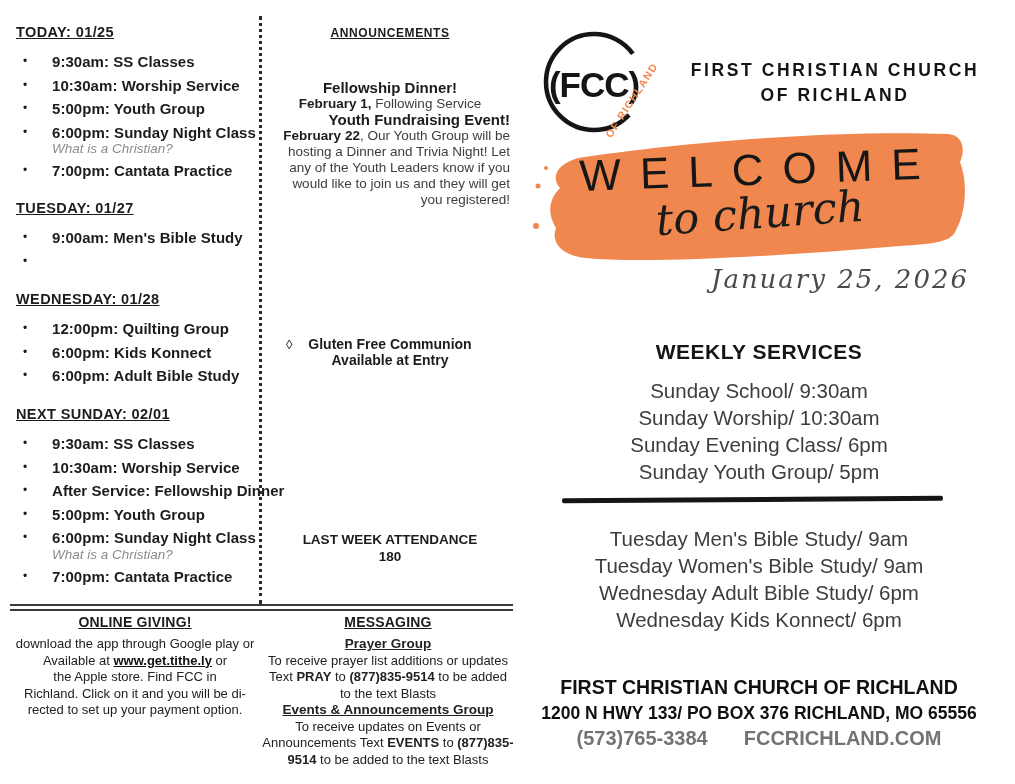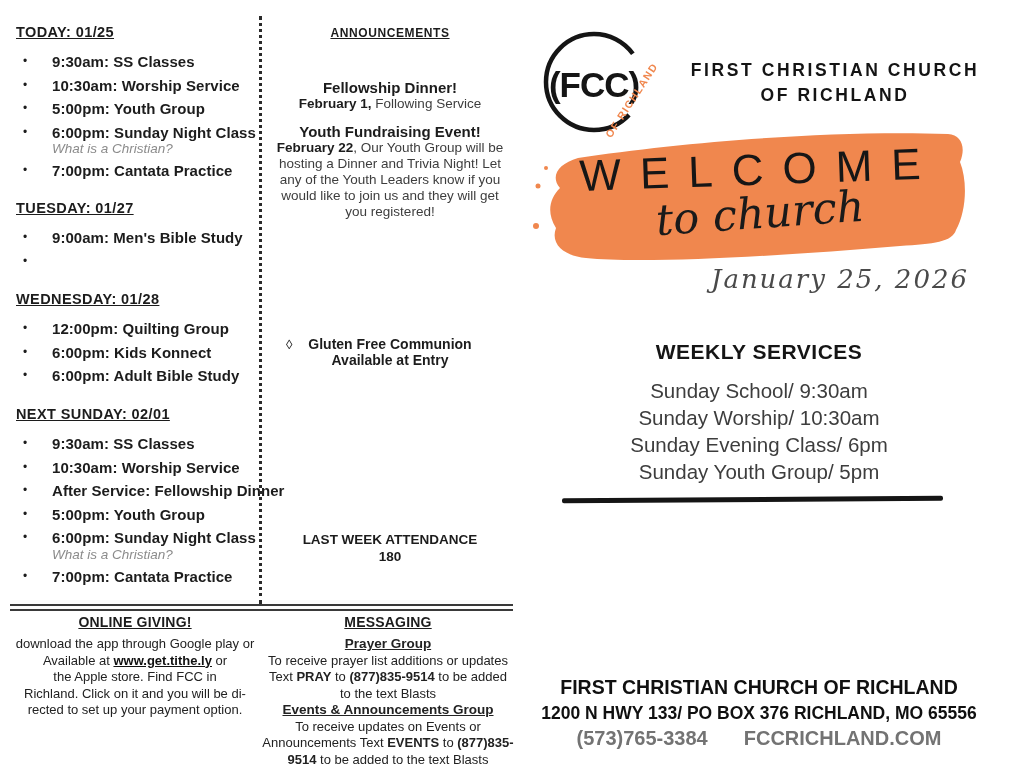--- a/index.html
+++ b/index.html
@@ -21,21 +21,21 @@
   .sec-title{font-weight:bold;font-size:14.5px;text-decoration:underline;letter-spacing:.4px;margin-bottom:13px;white-space:nowrap;}
   .li{display:flex;margin-bottom:6px;}
   .dot{width:29px;flex:none;font-size:12px;padding-left:7px;line-height:17.5px;}
   .li-text{font-weight:bold;font-size:15px;line-height:17.5px;white-space:nowrap;letter-spacing:.05px;}
   .li-sub{font-weight:normal;font-style:italic;color:var(--muted);font-size:13.5px;line-height:15px;white-space:nowrap;}
 
   
   .col-mid{position:absolute;left:270px;top:0;width:240px;text-align:center;}
   .mid-heading{position:absolute;top:26px;left:0;width:100%;font-size:12px;font-weight:bold;text-decoration:underline;letter-spacing:.6px;}
   .ann1{position:absolute;top:80px;left:0;width:100%;}
-  .ann2{position:absolute;top:124px;left:0;width:100%;}
+  .ann2{position:absolute;top:112px;left:0;width:100%;text-align:right;}
   .ann-title{font-weight:bold;font-size:15px;line-height:16px;}
   .ann-body{font-size:13.5px;color:var(--body);line-height:16px;}
   .ann-bold{font-weight:bold;color:var(--ink);}
   .note{position:absolute;top:336px;left:0;width:100%;font-weight:bold;font-size:14px;line-height:16px;}
   .note-diamond{position:absolute;left:16px;top:1px;font-weight:normal;font-size:13px;}
   .attendance{position:absolute;top:531px;left:0;width:100%;font-weight:bold;font-size:13.5px;line-height:17px;}
 
   
   .vdivider{position:absolute;left:259px;top:16px;height:588px;width:0;border-left:3px dotted #2a2a2a;}
   .hdivider{position:absolute;left:10px;top:604px;width:503px;height:3px;border-top:2.5px solid #3a3a3a;border-bottom:2.5px solid #3a3a3a;}
@@ -301,20 +301,26 @@
 
     <div class="svc svc-sunday">
       <div>Sunday School/ 9:30am</div>
       <div>Sunday Worship/ 10:30am</div>
       <div>Sunday Evening Class/ 6pm</div>
       <div>Sunday Youth Group/ 5pm</div>
     </div>
 
     <div class="black-line"></div>
 
+    <div class="svc svc-weekday">
+      <div>Tuesday Men's Bible Study/ 9am</div>
+      <div>Tuesday Women's Bible Study/ 9am</div>
+      <div>Wednesday Adult Bible Study/ 6pm</div>
+      <div>Wednesday Kids Konnect/ 6pm</div>
+    </div>
 
     <div class="f-name">FIRST CHRISTIAN CHURCH OF RICHLAND</div>
     <div class="f-addr">1200 N HWY 133/ PO BOX 376  RICHLAND, MO 65556</div>
     <div class="f-contact">
       <span>(573)765-3384</span>
       <span>FCCRICHLAND.COM</span>
     </div>
   </div>
 
 </div>

